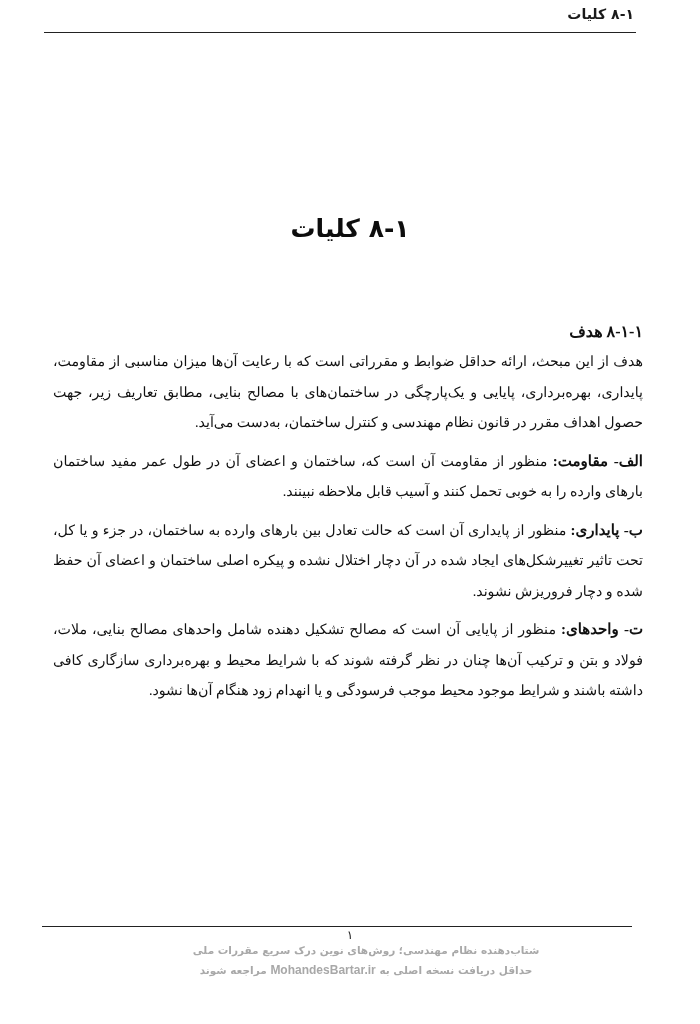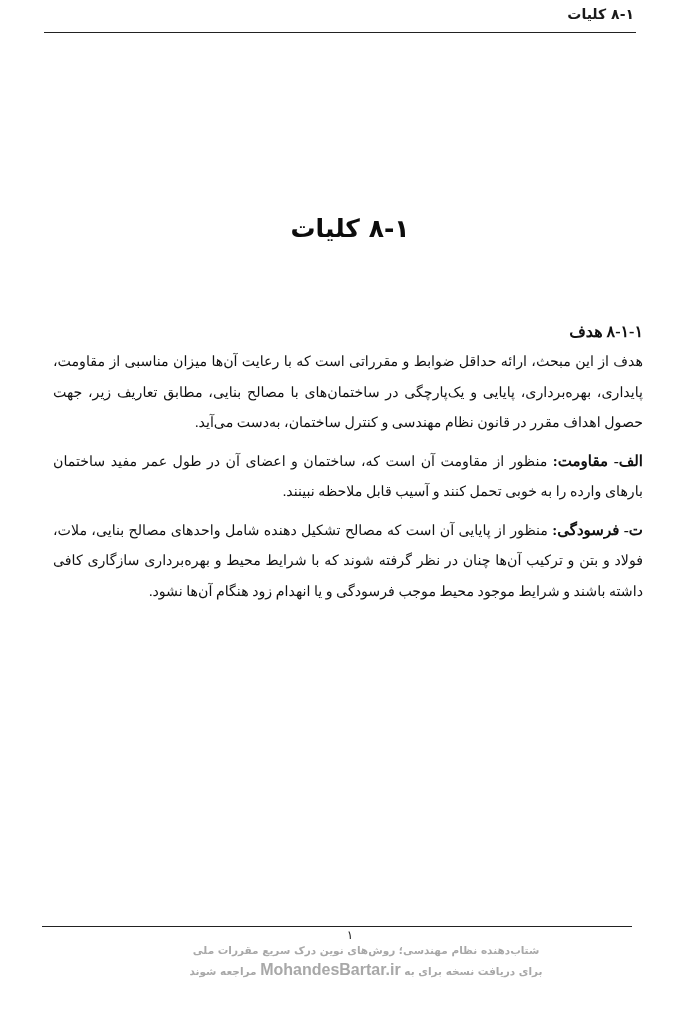--- a/index.html
+++ b/index.html
@@ -93,46 +93,49 @@
       color: #a8a8a8;
       line-height: 20px;
       padding-left: 16px;
     }
     .watermark .wm-line span.gap {
       display: inline-block;
       width: 16px;
     }
     .watermark .site {
       font-family: "Liberation Sans", sans-serif;
-      font-size: 16px;
+      font-size: 12px;
     }
   </style>
 </head>
 <body>
 
 <div class="page-header">۸-۱ کلیات</div>
 <div class="header-rule"></div>
 
 <h1 class="chapter-title" style="margin:0;">۸-۱ کلیات</h1>
 
 <div class="content">
   <h2 class="section-heading">۸-۱-۱ هدف</h2>
   <p class="para">هدف از این مبحث، ارائه حداقل ضوابط و مقرراتی است که با رعایت آن‌ها میزان مناسبی از مقاومت، پایداری، بهره‌برداری، پایایی و یک‌پارچگی در ساختمان‌های با مصالح بنایی، مطابق تعاریف زیر، جهت حصول اهداف مقرر در قانون نظام مهندسی و کنترل ساختمان، به‌دست می‌آید.</p>
 
   <p class="para">
     <span class="term">الف- مقاومت:</span><span> منظور از مقاومت آن است که، ساختمان و اعضای آن در طول عمر مفید ساختمان بارهای وارده را به خوبی تحمل کنند و آسیب قابل ملاحظه نبینند.</span>
   </p>
   <p class="para">
-    <span class="term">ت- فرسودگی:</span><span> منظور از پایایی آن است که مصالح تشکیل دهنده شامل واحدهای مصالح بنایی، ملات، فولاد و بتن و ترکیب آن‌ها چنان در نظر گرفته شوند که با شرایط محیط و بهره‌برداری سازگاری کافی داشته باشند و شرایط موجود محیط موجب فرسودگی و یا انهدام زود هنگام آن‌ها نشود.</span>
+    <span class="term">ب- پایداری:</span><span> منظور از پایداری آن است که حالت تعادل بین بارهای وارده به ساختمان، در جزء و یا کل، تحت تاثیر تغییرشکل‌های ایجاد شده در آن دچار اختلال نشده و پیکره اصلی ساختمان و اعضای آن حفظ شده و دچار فروریزش نشوند.</span>
+  </p>
+  <p class="para">
+    <span class="term">ت- واحدهای:</span><span> منظور از پایایی آن است که مصالح تشکیل دهنده شامل واحدهای مصالح بنایی، ملات، فولاد و بتن و ترکیب آن‌ها چنان در نظر گرفته شوند که با شرایط محیط و بهره‌برداری سازگاری کافی داشته باشند و شرایط موجود محیط موجب فرسودگی و یا انهدام زود هنگام آن‌ها نشود.</span>
   </p>
 </div>
 
 <div class="footer-rule"></div>
 <div class="page-number">۱</div>
 
 <div class="watermark">
   <div class="wm-line">شتاب‌دهنده نظام مهندسی؛ روش‌های نوین درک سریع مقررات ملی</div>
   <div class="wm-line">
-    <span>برای دریافت نسخه برای به</span>
+    <span>حداقل دریافت نسخه اصلی به</span>
     <span class="site" dir="ltr">MohandesBartar.ir</span>
     <span>مراجعه شوند</span>
   </div>
 </div>
 
 </body></html>

